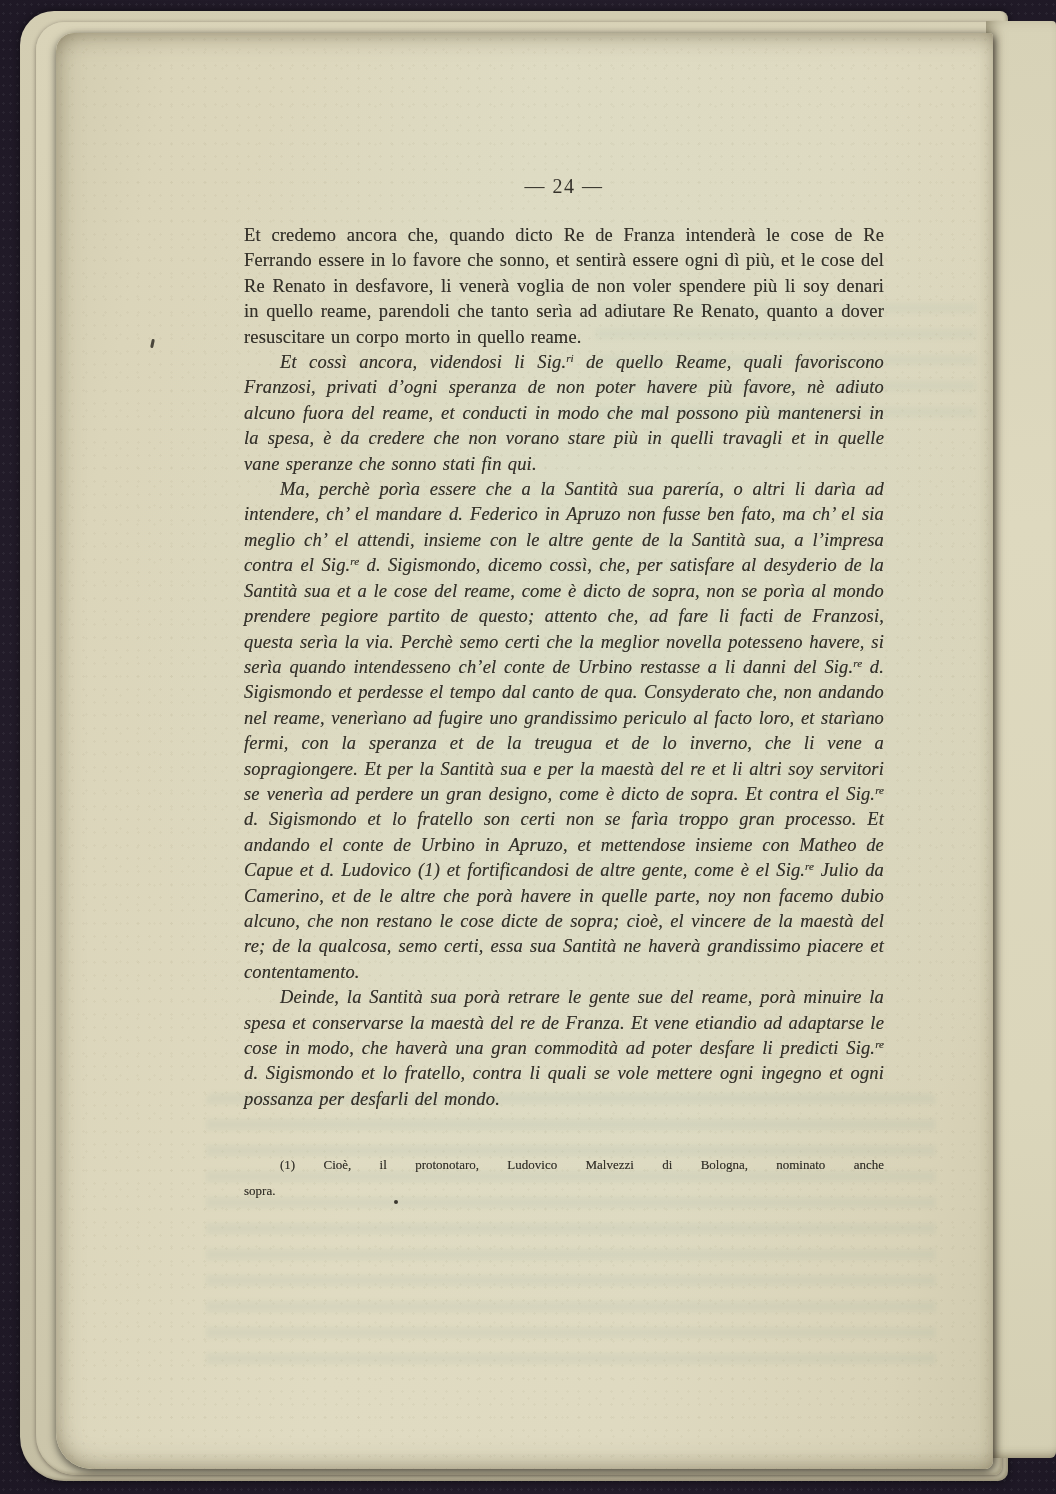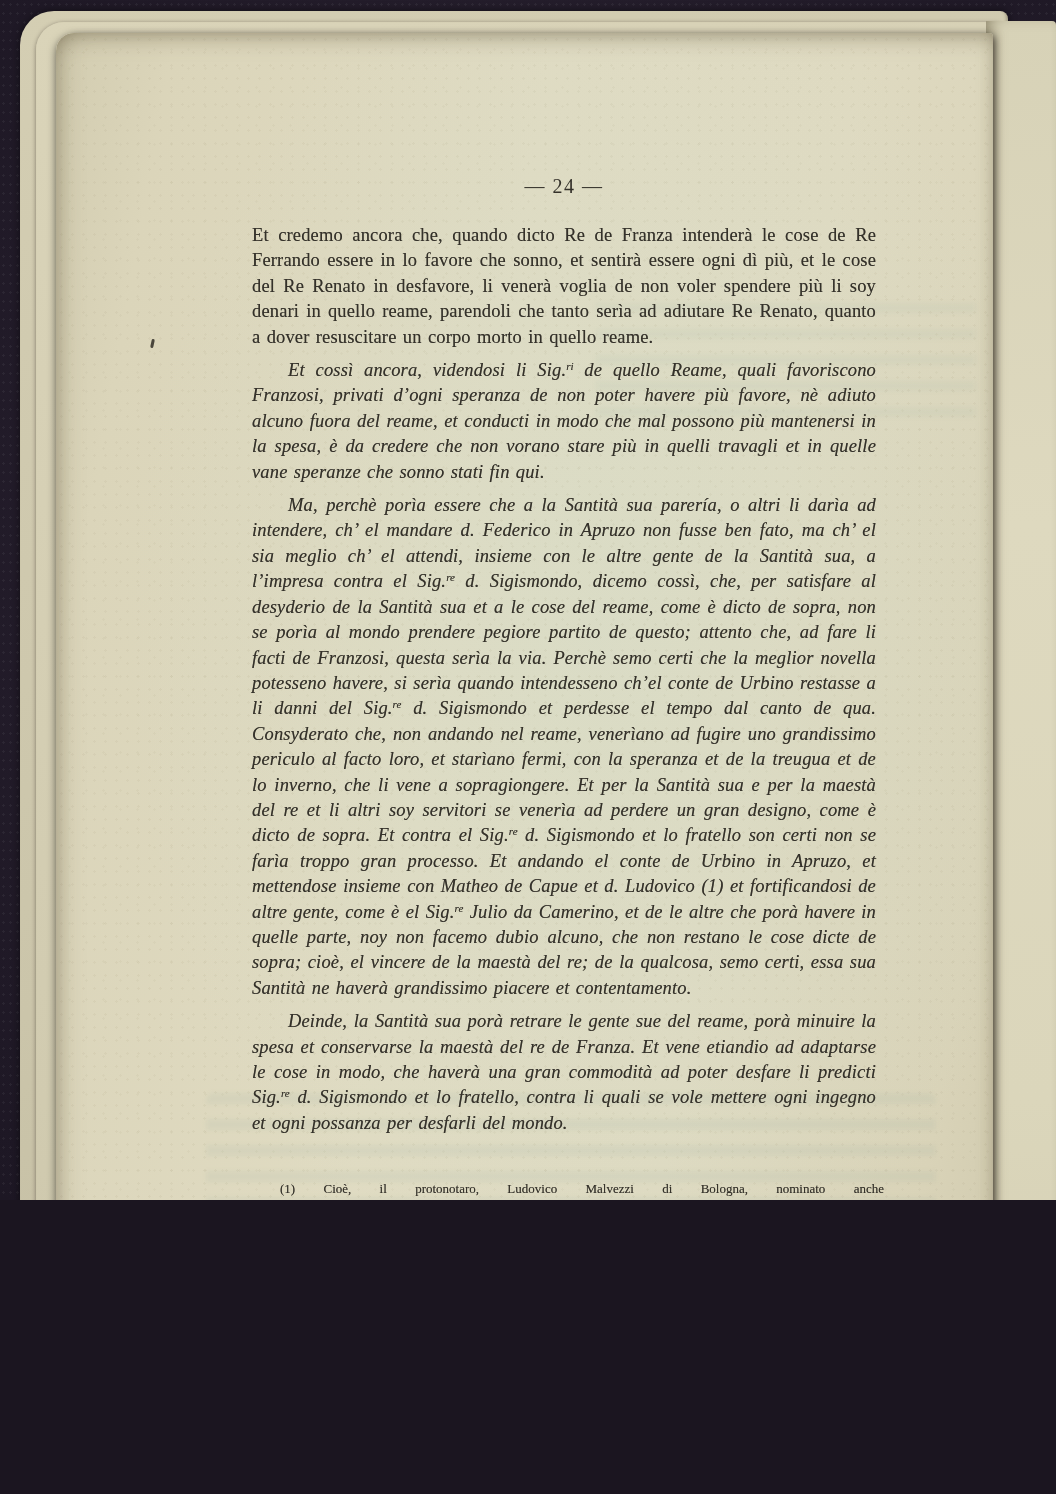--- a/index.html
+++ b/index.html
@@ -1,18 +1,18 @@
 <!DOCTYPE html>
 <html lang="it"><head>
 <meta charset="utf-8">
 <style>
   html,body{margin:0;padding:0;background:#1b1520;}
   .scene{
     position:relative;
-    width:1056px;height:1200px;
+    width:1056px;height:1494px;
     overflow:hidden;
     background:
       radial-gradient(ellipse at 52% 45%, #2b2233 0%, #251e2c 50%, #1d1724 100%);
     font-family:"Liberation Serif","DejaVu Serif",serif;
   }
   .scene::before{
     content:"";position:absolute;inset:0;
     background-image:radial-gradient(rgba(255,255,255,0.05) 1px, transparent 1.2px);
     background-size:7px 9px;
     pointer-events:none;
@@ -70,21 +70,21 @@
     color:#34312a;
     margin:0 0 24px 0;
   }
   .text-block{
     width:640px;
     font-size:18.5px;line-height:25.4px;
     color:#34312a;
     text-shadow:0 0 0.5px rgba(52,49,42,0.55);
   }
   .text-block p{
-    margin:8px;
+    margin:0;
     text-align:justify;
     word-spacing:1.5px;
     letter-spacing:0.15px;
   }
   .text-block p.indent{text-indent:36px;font-style:italic;}
   .text-block sup{
     font-size:0.6em;
     line-height:0;
     vertical-align:0.5em;
     letter-spacing:0;
@@ -96,21 +96,21 @@
     font-size:13px;line-height:26px;
     color:#34312a;
     text-shadow:0 0 0.5px rgba(52,49,42,0.5);
     word-spacing:2px;
   }
   .fn-line1{
     text-indent:36px;
     text-align:justify;
     text-align-last:justify;
   }
-  .fn-line2{text-align:right;}
+  .fn-line2{text-align:left;}
   .fn-dot{
     position:absolute;left:150px;top:48px;
     width:4px;height:4px;border-radius:50%;
     background:#3a372f;
   }
   .stray-mark{
     position:absolute;left:95px;top:306px;
     width:3px;height:9px;
     border-radius:2px;
     background:#4a463c;

